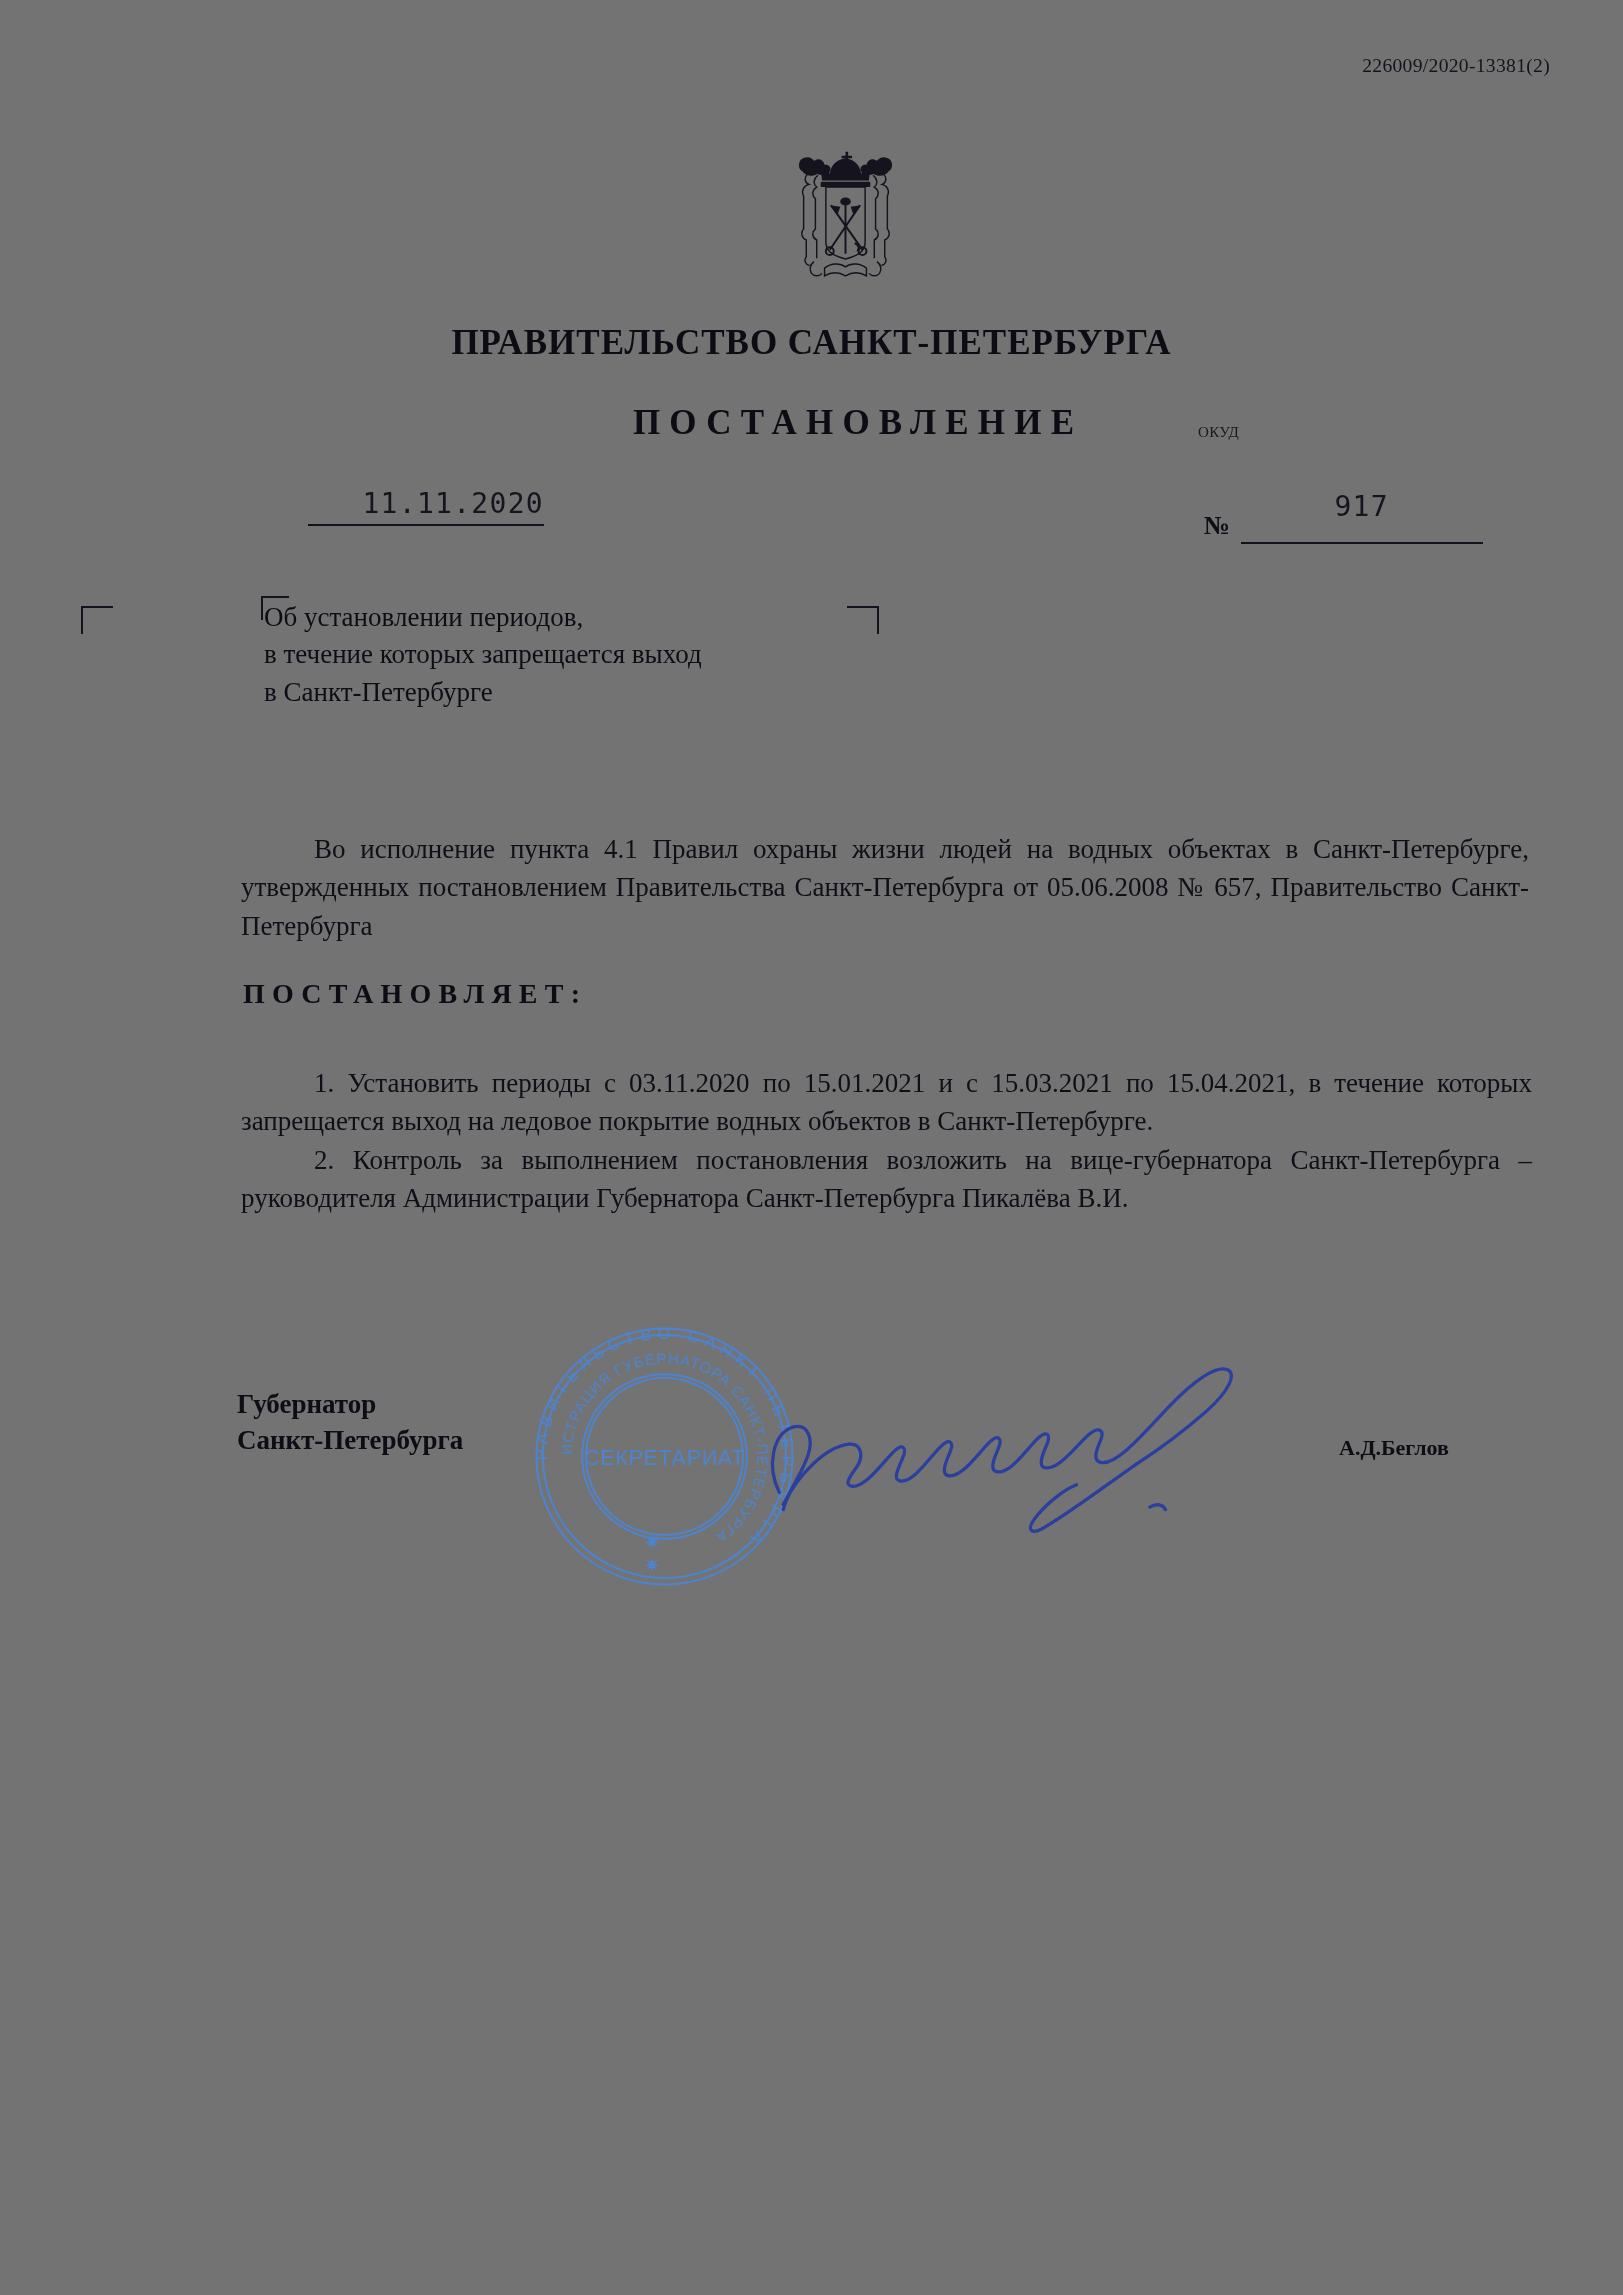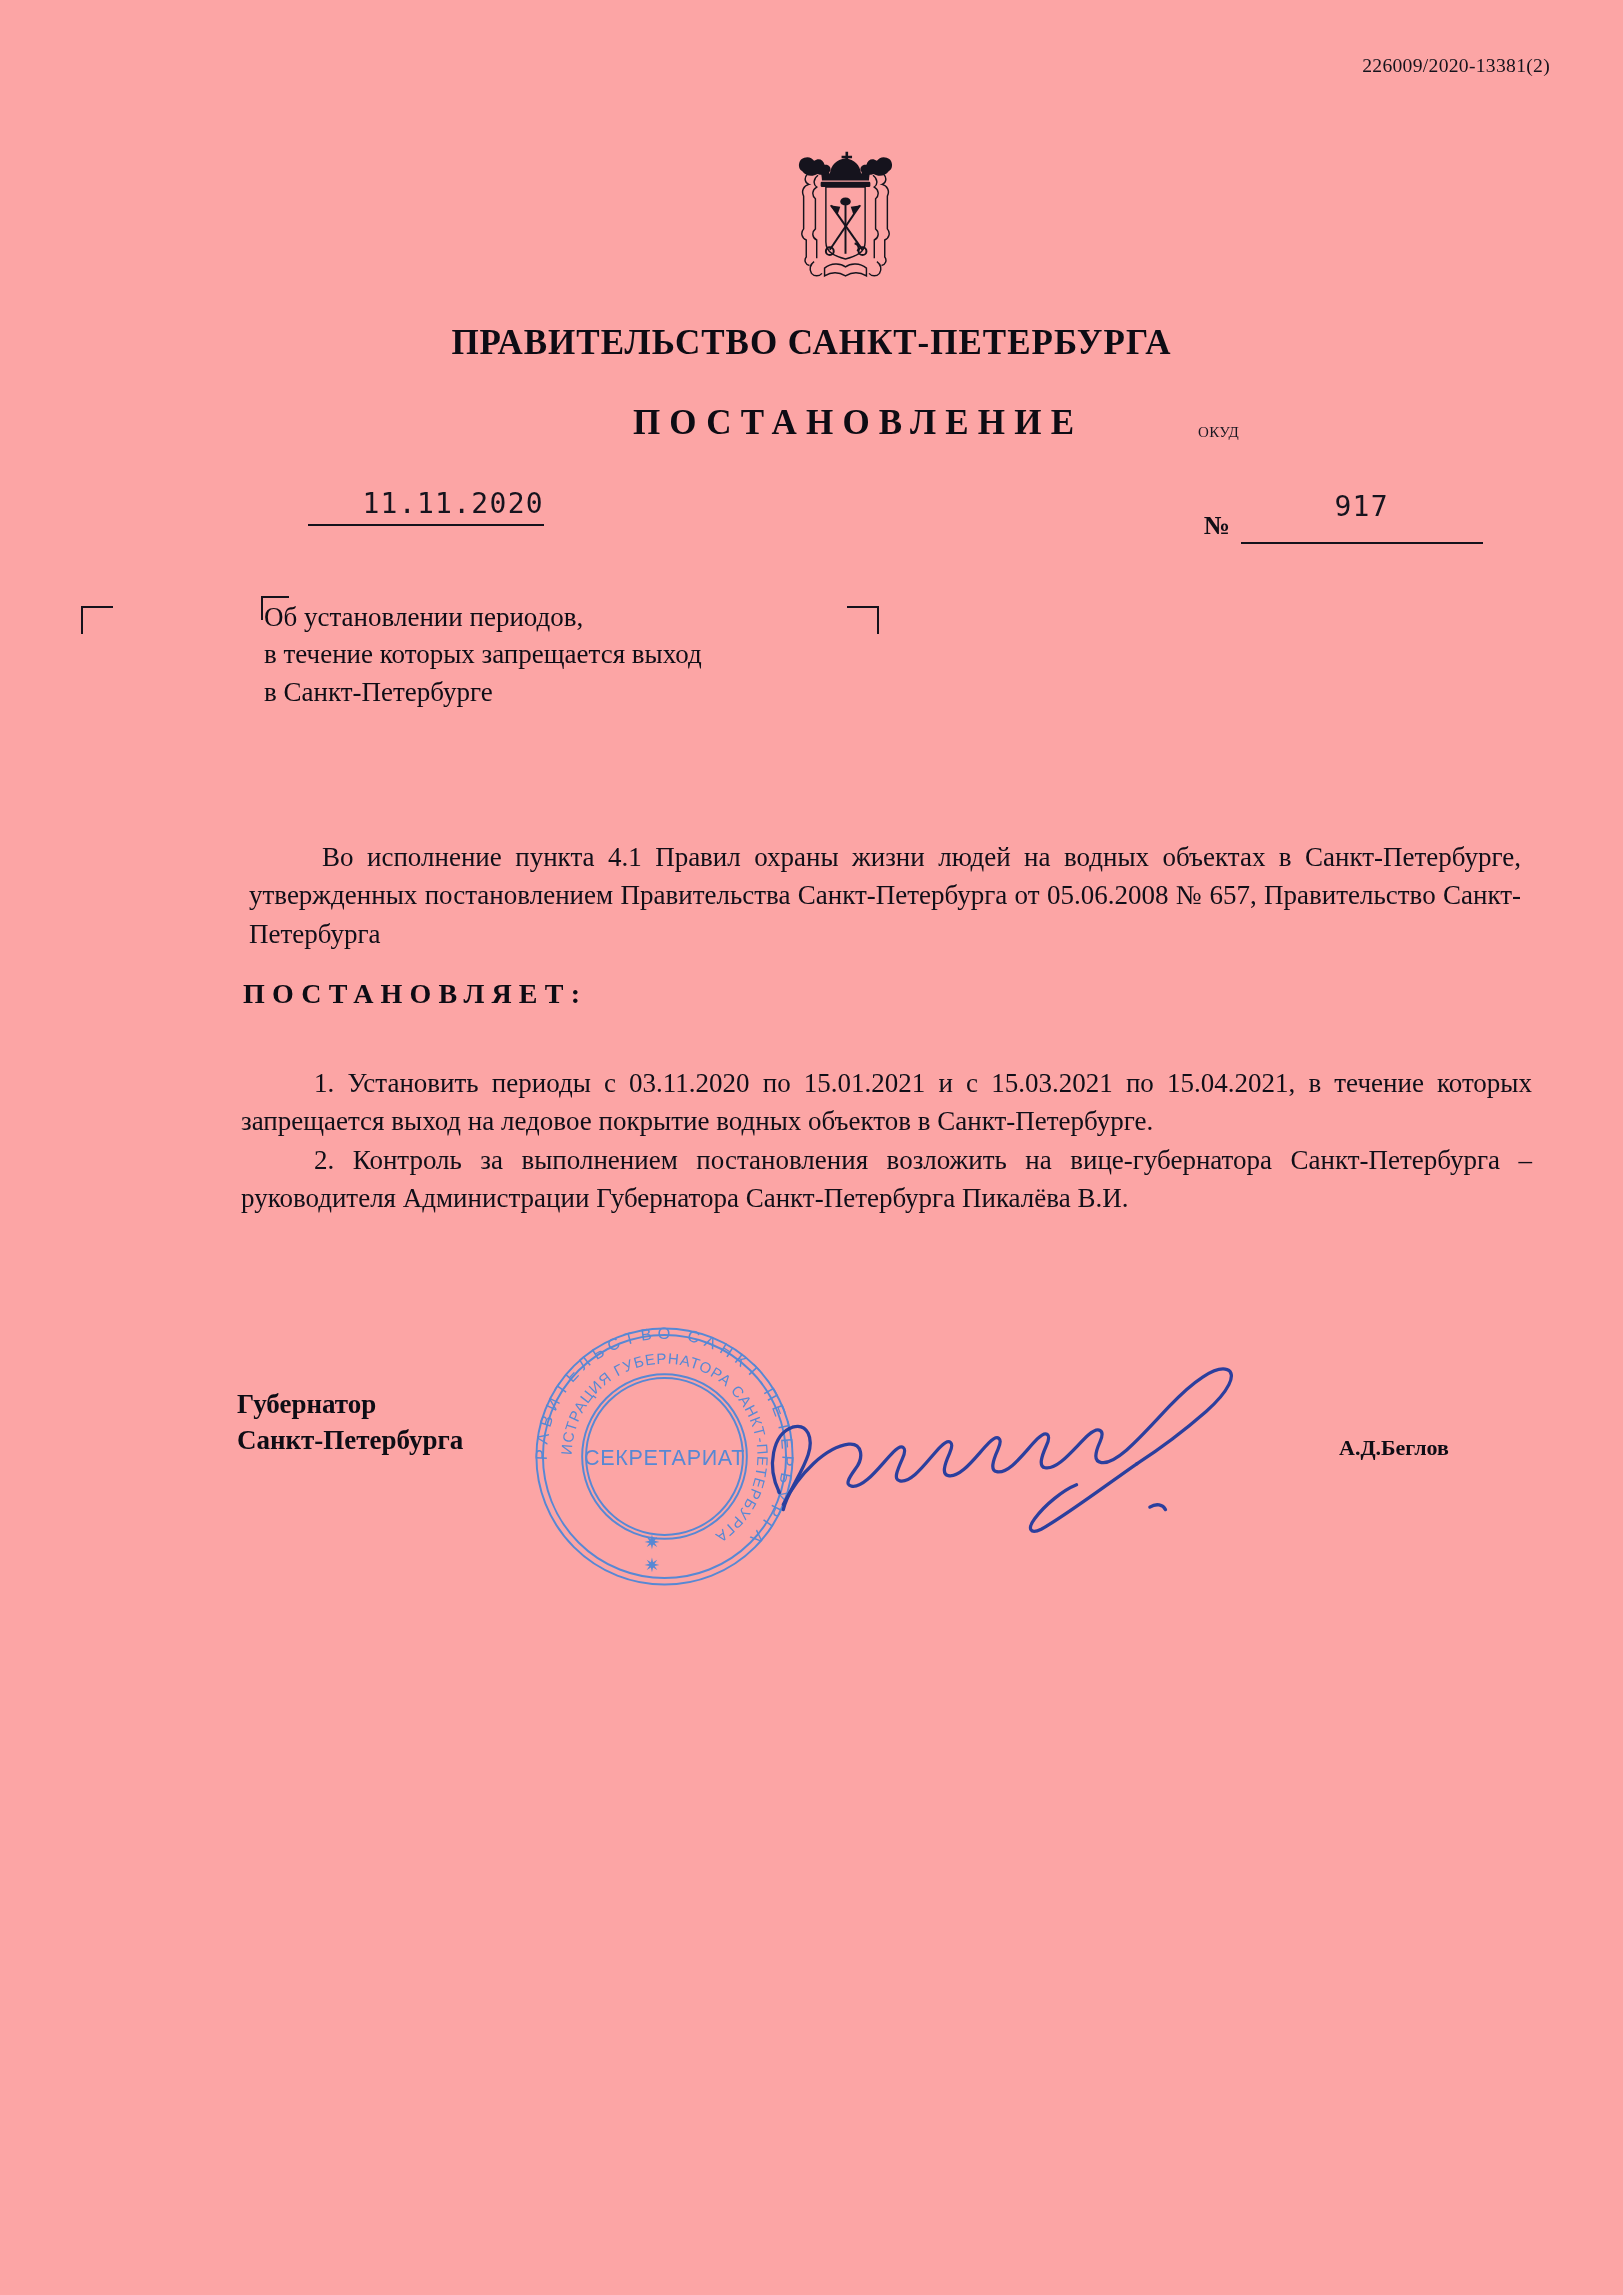--- a/index.html
+++ b/index.html
@@ -8,21 +8,21 @@
     background: #ffffff;
   }
   body {
     font-family: "Liberation Serif", "DejaVu Serif", serif;
     color: #111018;
   }
   #page {
     position: relative;
     width: 1623px;
     height: 2295px;
-    background: #fca5a5;
+    background: #737373;
     overflow: hidden;
   }
 
   
   .doc-ref {
     position: absolute;
     top: 55px;
     right: 73px;
     font-size: 19.6px;
     letter-spacing: 0.3px;
@@ -136,21 +136,21 @@
   .subject div { white-space: nowrap; }
 
   
   .body-block {
     position: absolute;
     left: 241px;
     top: 830px;
     width: 1288px;
   }
   p.just {
-    margin: 8px;
+    margin: 0;
     font-size: 27px;
     line-height: 1.42;
     text-align: justify;
     text-justify: inter-word;
     text-indent: 73px;
     color: #100f18;
   }
 
   .resolves {
     position: absolute;

